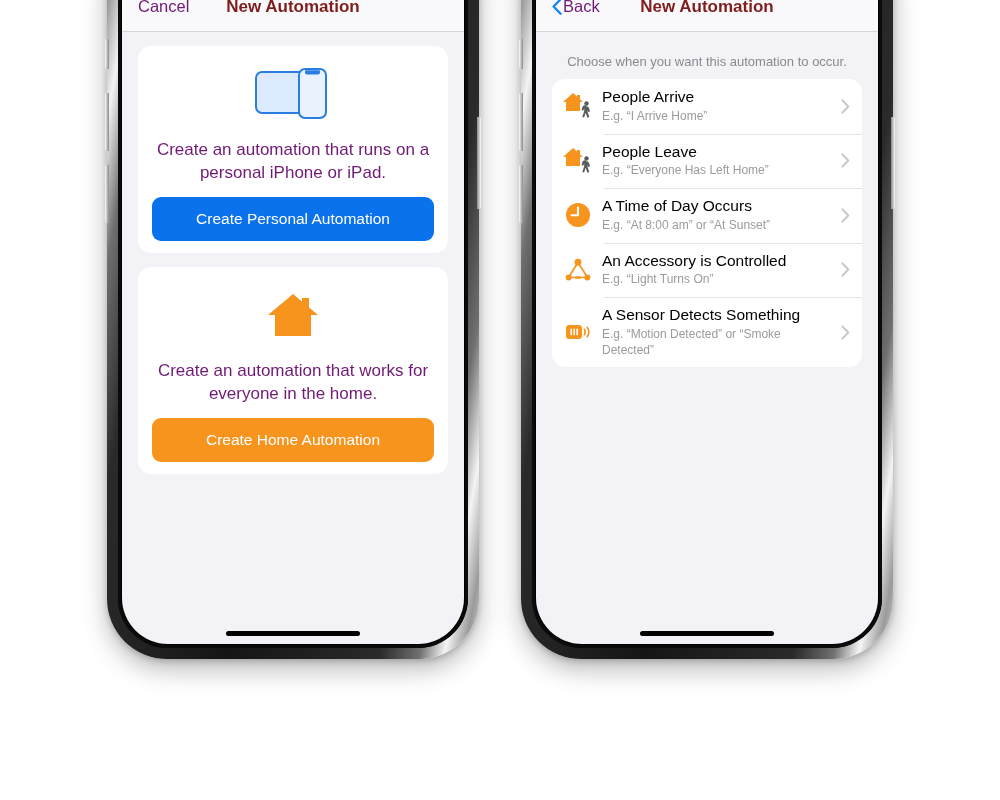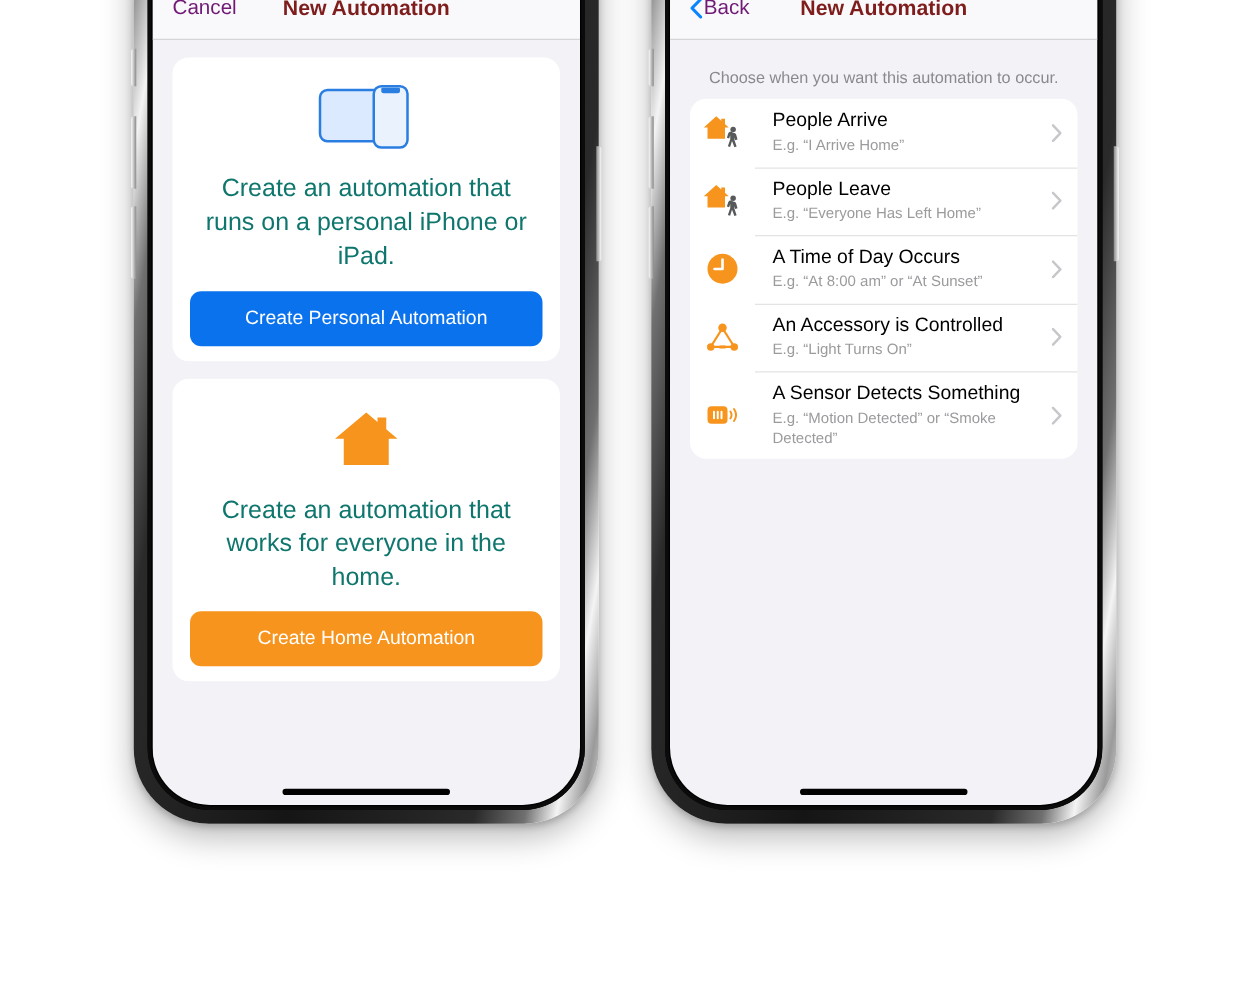--- a/index.html
+++ b/index.html
@@ -159,23 +159,23 @@
   
   .card {
     background: #fff;
     border-radius: 13px;
     margin-top: 14px;
     padding: 16px 14px 12px;
     text-align: center;
   }
   .card-art { height: 64px; display: flex; align-items: center; justify-content: center; }
   .card-text {
-    font-size: 20px;
+    font-size: 17px;
     line-height: 1.36;
-    color: #0f766e;
+    color: #701a75;
     margin: 12px 4px 13px;
   }
   .cta {
     display: block;
     width: 100%;
     border: none;
     border-radius: 9px;
     padding: 13px 0;
     font-size: 15.5px;
     font-weight: normal;
@@ -194,21 +194,21 @@
     padding: 22px 10px 10px;
   }
   .list {
     background: #fff;
     border-radius: 13px;
     overflow: hidden;
   }
   .row {
     display: flex;
     align-items: center;
-    gap: 24px;
+    gap: 8px;
     padding: 9px 12px 9px 10px;
     position: relative;
     min-height: 52px;
     cursor: pointer;
   }
   .row + .row::before {
     content: "";
     position: absolute;
     top: 0; left: 52px; right: 0;
     height: .5px; background: #e3e3e6;

